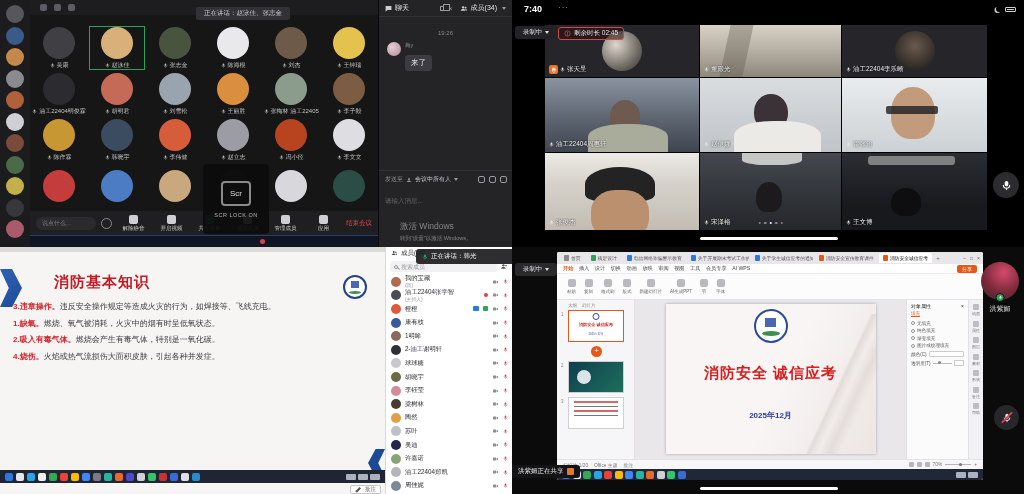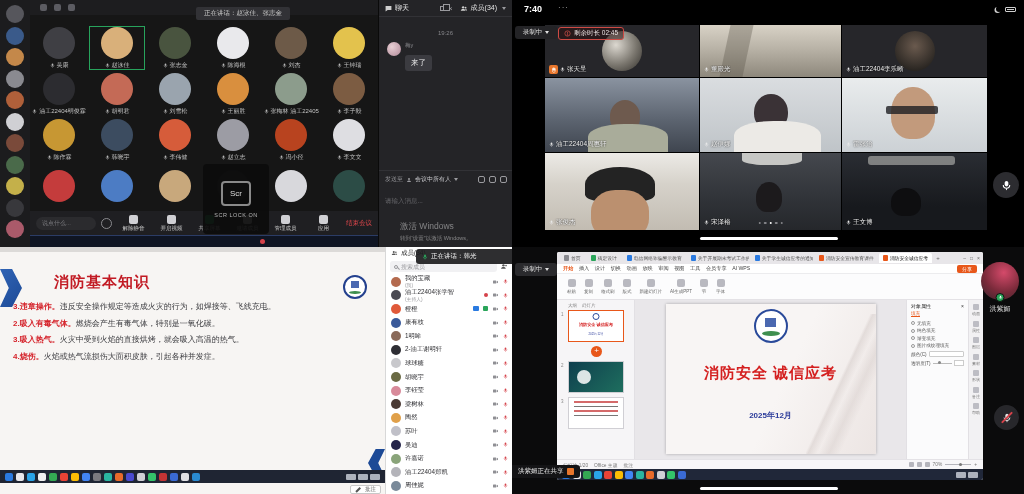--- a/index.html
+++ b/index.html
@@ -747,22 +747,22 @@
     <div class="tr-home"></div>
   </section>
 
   <section id="q-bl">
     <div class="bl-topstrip"></div>
     <div class="bl-arrow"></div>
     <div class="bl-title">消防基本知识</div>
     <div class="bl-logo"></div>
     <div class="bl-body" id="bl-body">
         <div><span class="bl-lead">3.违章操作。</span><span>违反安全操作规定等造成火灾的行为，如焊接等、飞线充电。</span></div>
+        <div><span class="bl-lead">1.缺氧。</span><span>燃烧、氧气被消耗，火灾中的烟有时呈低氧状态。</span></div>
         <div><span class="bl-lead">2.吸入有毒气体。</span><span>燃烧会产生有毒气体，特别是一氧化碳。</span></div>
-        <div><span class="bl-lead">3.吸入热气。</span><span>火灾中受到火焰的直接烘烤，就会吸入高温的热气。</span></div>
         <div><span class="bl-lead">4.烧伤。</span><span>火焰或热气流损伤大面积皮肤，引起各种并发症。</span></div>
       </div>
     <div class="bl-arrow2"></div>
     <div class="bl-taskbar" id="bl-taskbar">
         <div class="tb-icon" style="background: rgb(42, 122, 224);"></div>
         <div class="tb-icon" style="background: rgb(232, 232, 236);"></div>
         <div class="tb-icon" style="background: rgb(42, 164, 232);"></div>
         <div class="tb-icon" style="background: rgb(240, 240, 240);"></div>
         <div class="tb-icon" style="background: rgb(52, 168, 83);"></div>
         <div class="tb-icon" style="background: rgb(234, 67, 53);"></div>

